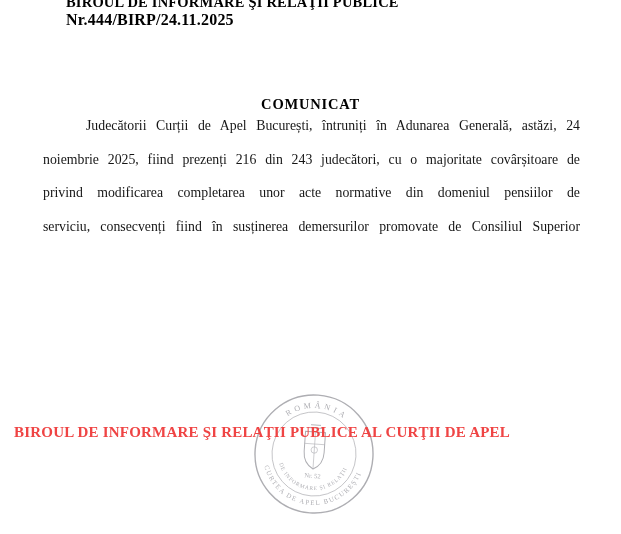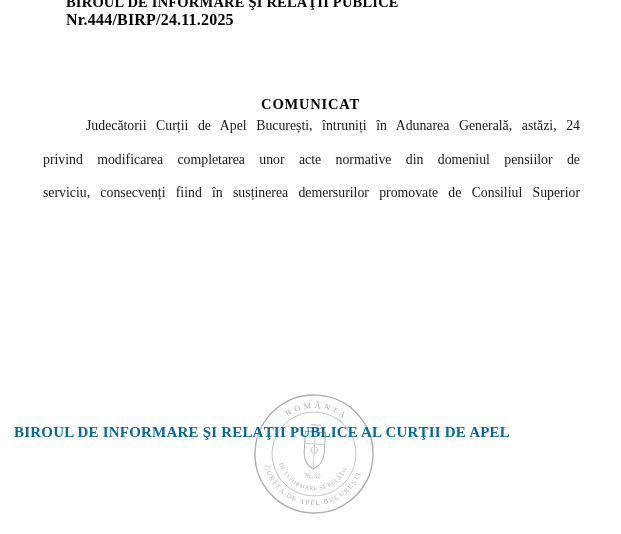--- a/index.html
+++ b/index.html
@@ -60,21 +60,21 @@
   .footer-block {
     position: absolute;
     left: 0;
     top: 423px;
     width: 524px;
     text-align: center;
     font-weight: bold;
     font-size: 15px;
     line-height: 19px;
     letter-spacing: 0.2px;
-    color: #0369a1;
+    color: #ef4444;
     z-index: 2;
   }
   
   :root { --stamp-ink: #9a9aa0; }
   .stamp {
     position: absolute;
     left: 252px;
     top: 392px;
     width: 124px;
     height: 124px;
@@ -92,20 +92,21 @@
 
   <div class="header">
     <div>BIROUL DE INFORMARE ŞI RELAŢII PUBLICE</div>
     <div class="ref-number">Nr.444/BIRP/24.11.2025</div>
   </div>
 
   <div class="doc-title">COMUNICAT</div>
 
   <div class="body-block">
     <div class="body-line first">Judecătorii Curții de Apel București, întruniți în Adunarea Generală, astăzi, 24</div>
+    <div class="body-line">noiembrie 2025, fiind prezenți 216 din 243 judecători, cu o majoritate covârșitoare de</div>
     <div class="body-line">privind modificarea completarea unor acte normative din domeniul pensiilor de</div>
     <div class="body-line">serviciu, consecvenți fiind în susținerea demersurilor promovate de Consiliul Superior</div>
   </div>
 
   <svg class="stamp" viewBox="0 0 124 124" xmlns="http://www.w3.org/2000/svg">
     <defs>
       <path id="arcTop" d="M 16,62 A 46,46 0 1 1 108,62"></path>
       <path id="arcBottomOuter" d="M 11,62 A 51,51 0 0 0 113,62"></path>
       <path id="arcBottomInner" d="M 26,62 A 36,36 0 0 0 98,62"></path>
     </defs>

